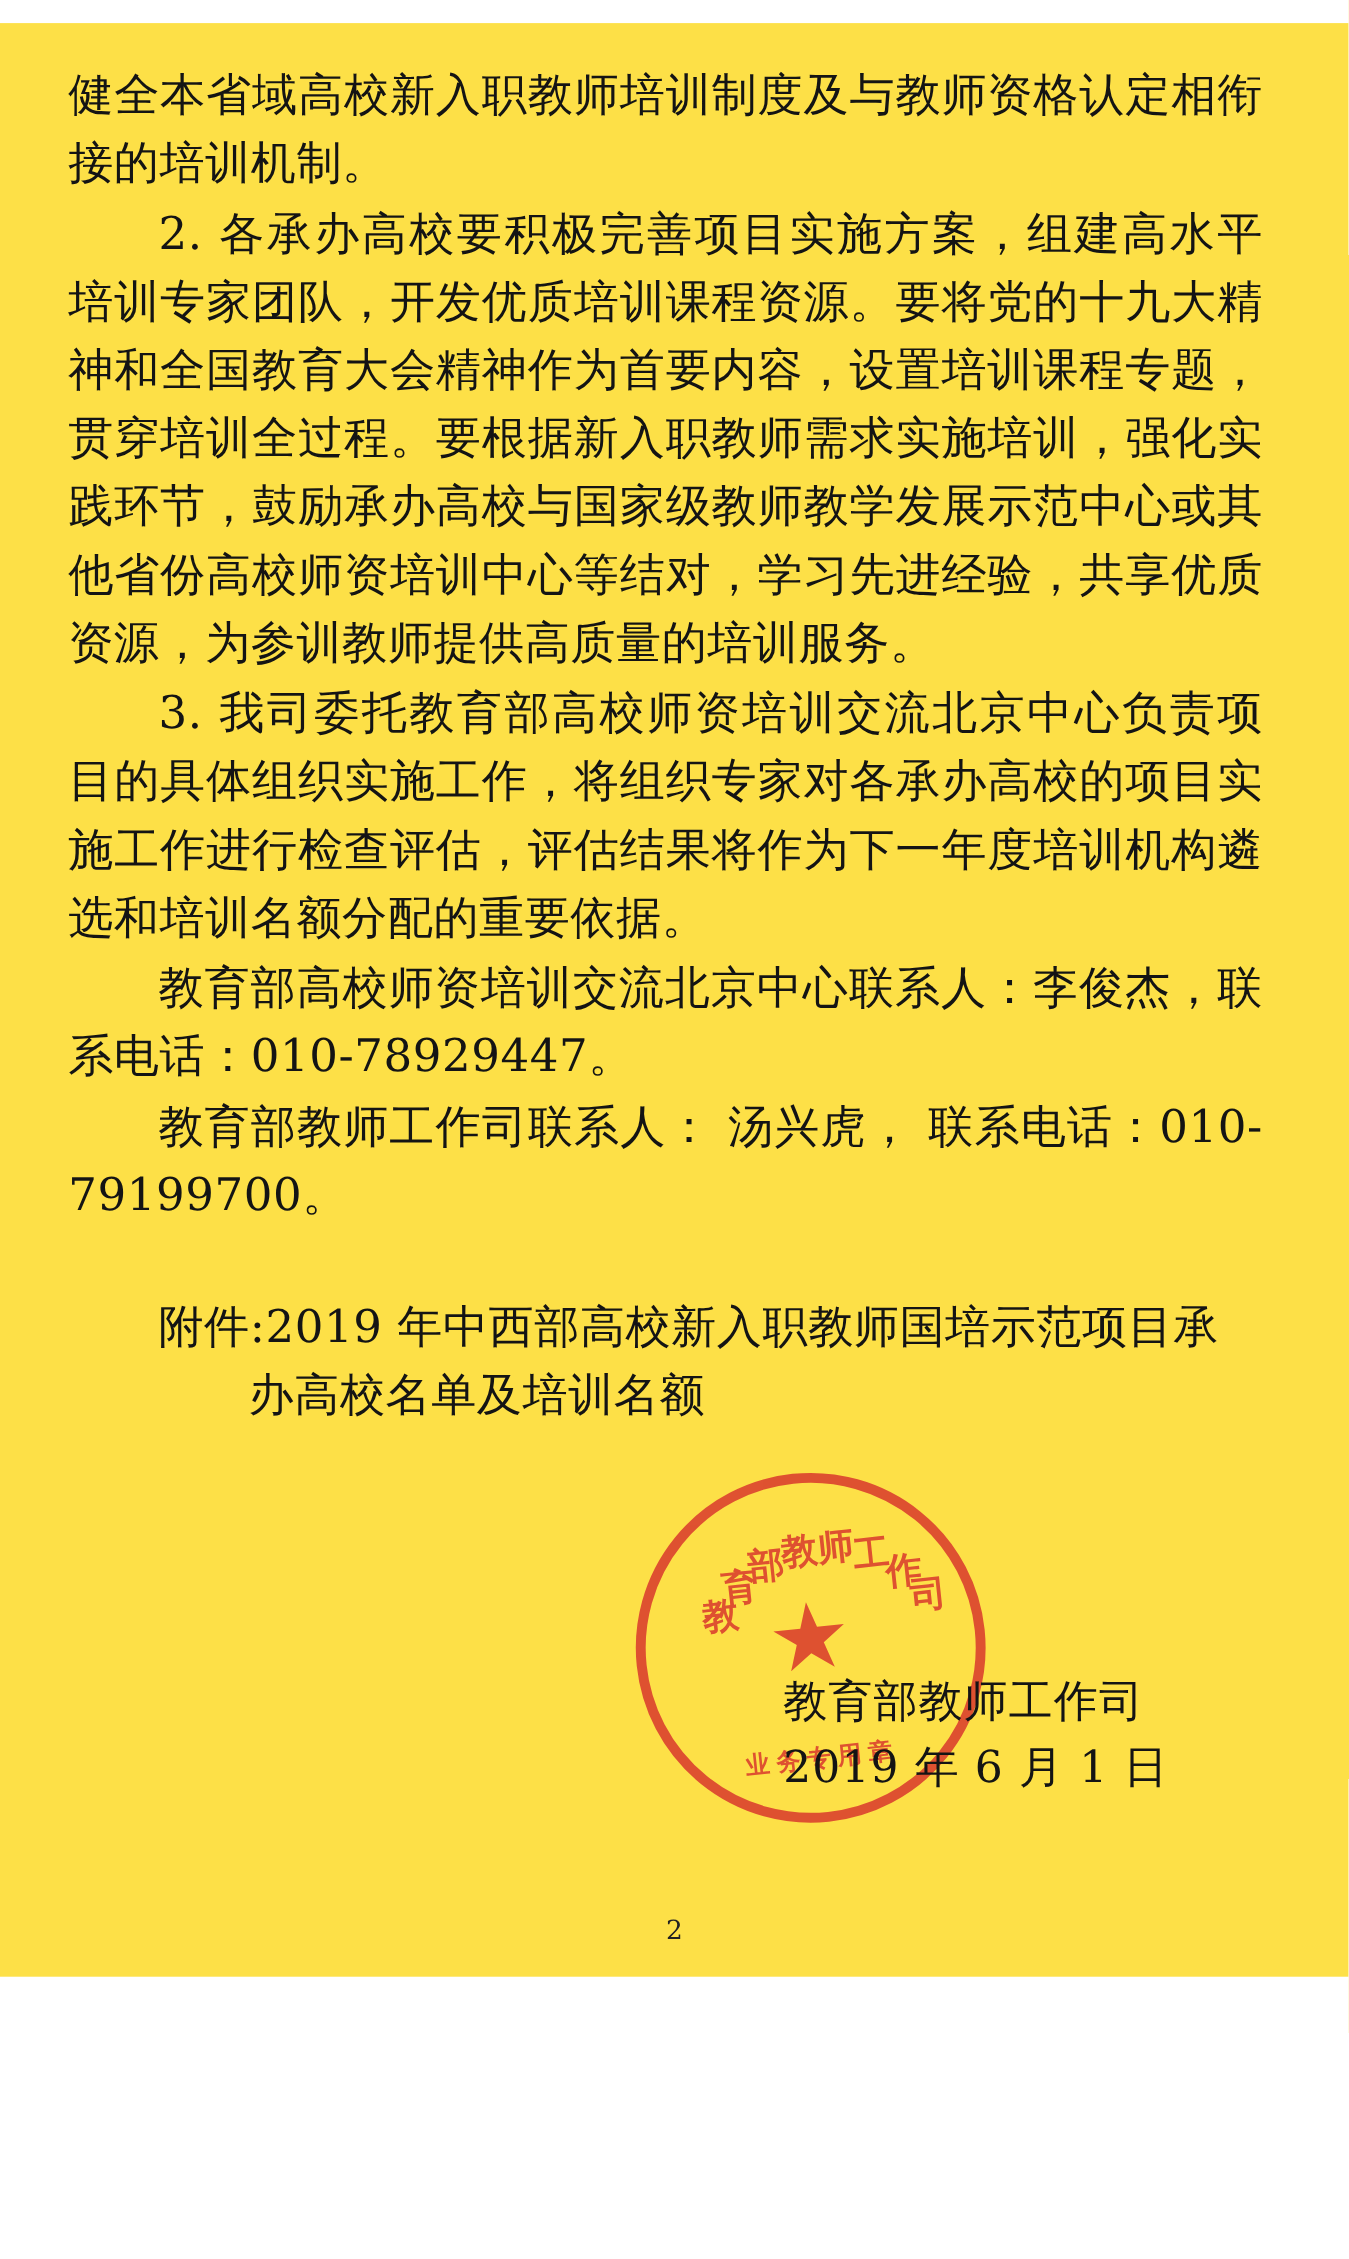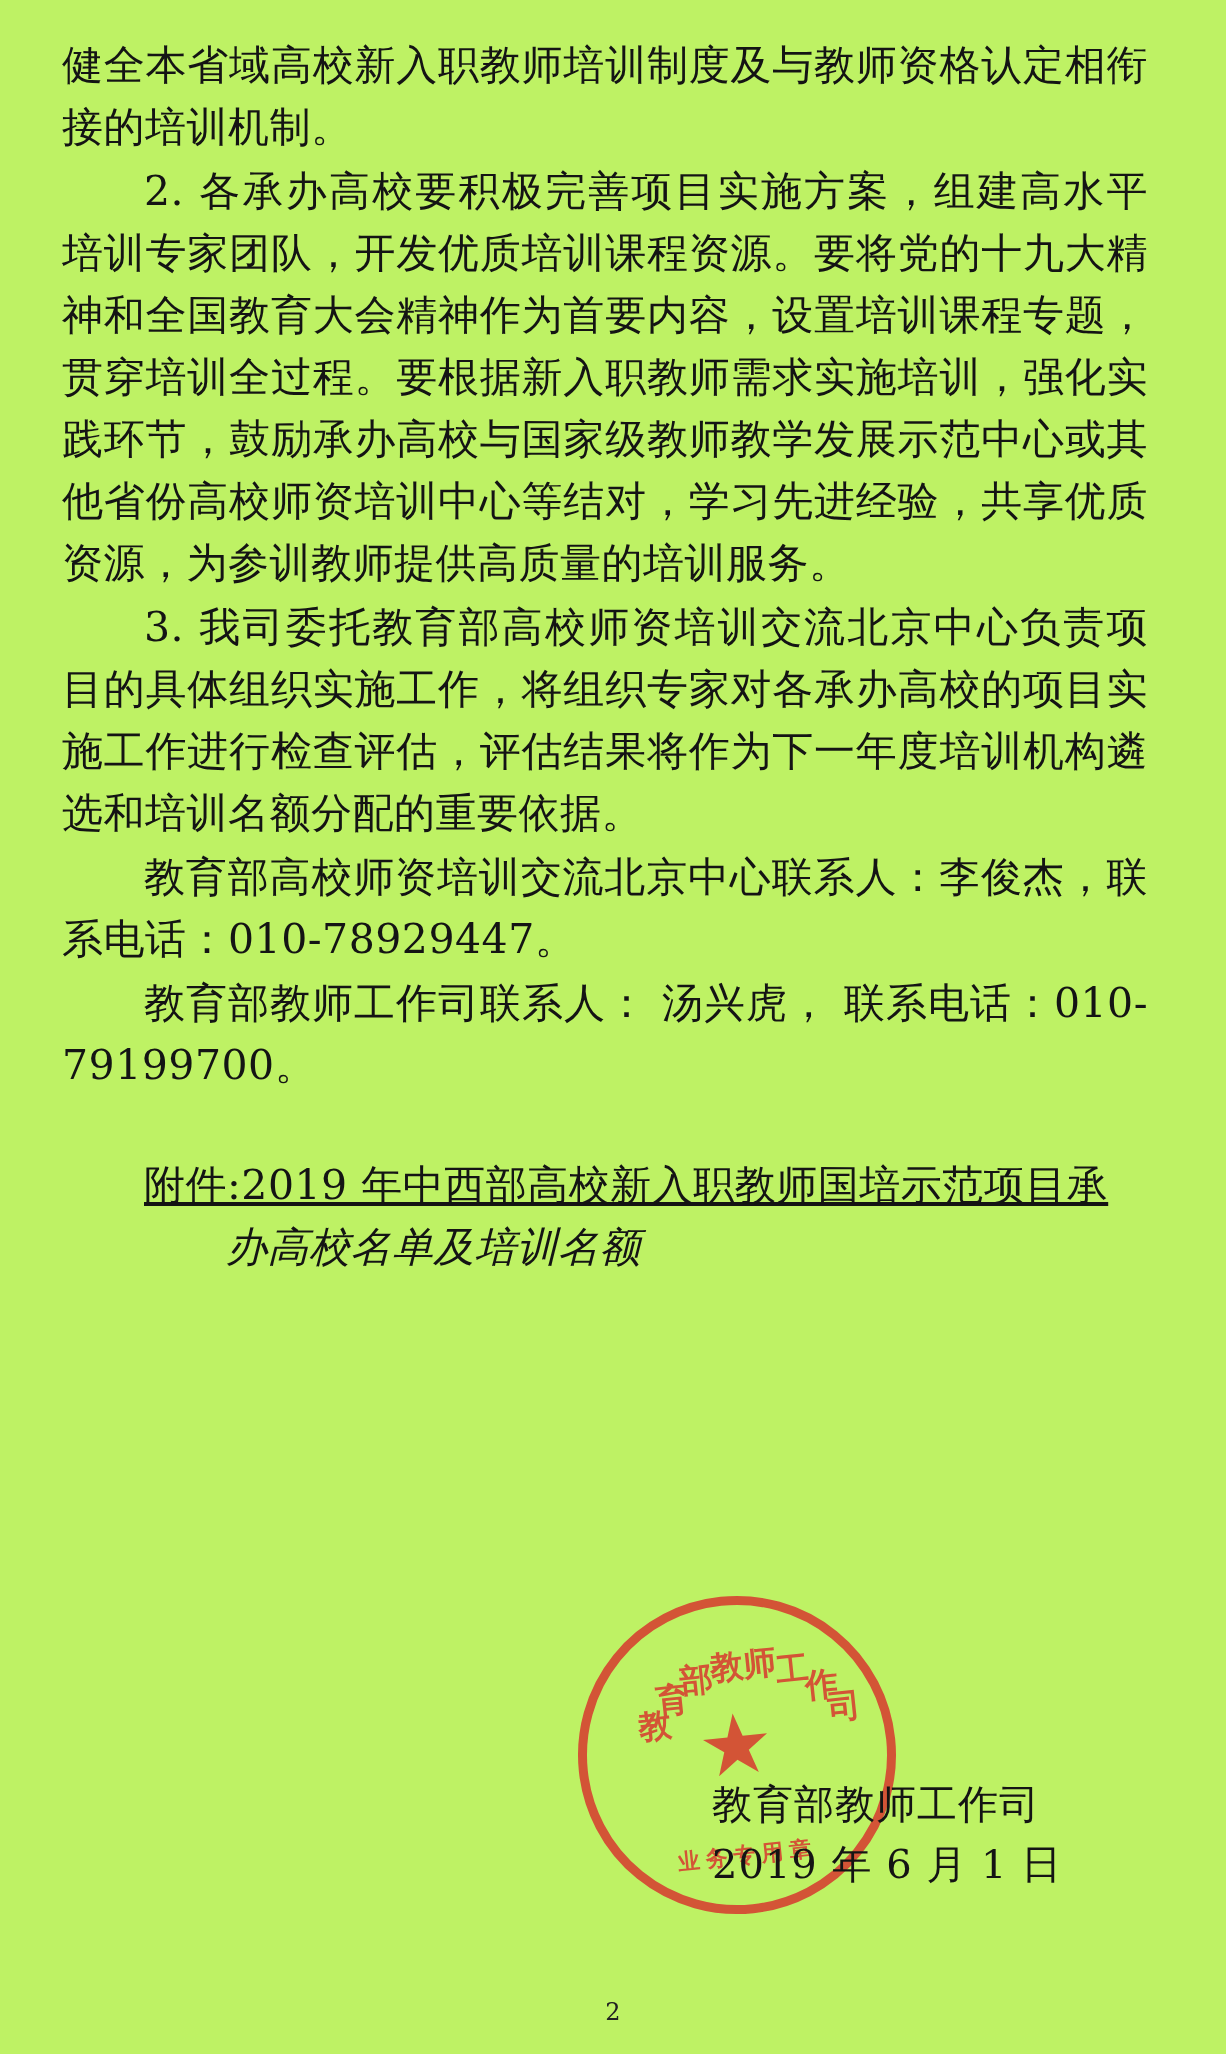--- a/index.html
+++ b/index.html
@@ -11,24 +11,25 @@
     width: 1226px;
     height: 2054px;
     position: relative;
     font-family: "DejaVu Serif", "Liberation Serif", serif;
     color: #1a1a1a;
     overflow: hidden;
   }
   .page {
     position: relative;
     width: 1226px;
-    height: 2054px;
-    background: #bef264;
+    height: 1776px;
+    background: #fde047;
     box-sizing: border-box;
     padding: 34px 78px 0 62px;
+    margin-top: 21px;
   }
   .doc-body {
     font-size: 41px;
     line-height: 62px;
     letter-spacing: 0.5px;
     color: #141414;
     text-align: justify;
     text-justify: inter-ideograph;
   }
   .para {
@@ -37,26 +38,24 @@
   }
   .para.indent {
     text-indent: 82px;
   }
   .attach-block {
     margin-top: 58px;
   }
   .attach-line1 {
     text-indent: 82px;
     margin: 0;
-    text-decoration: underline;
   }
   .attach-line2 {
     text-indent: 164px;
     margin: 0;
-    font-style: italic;
   }
   .sign-area {
     position: absolute;
     right: 130px;
     bottom: 160px;
     text-align: left;
     width: 430px;
   }
   .sign-line {
     font-size: 40px;

